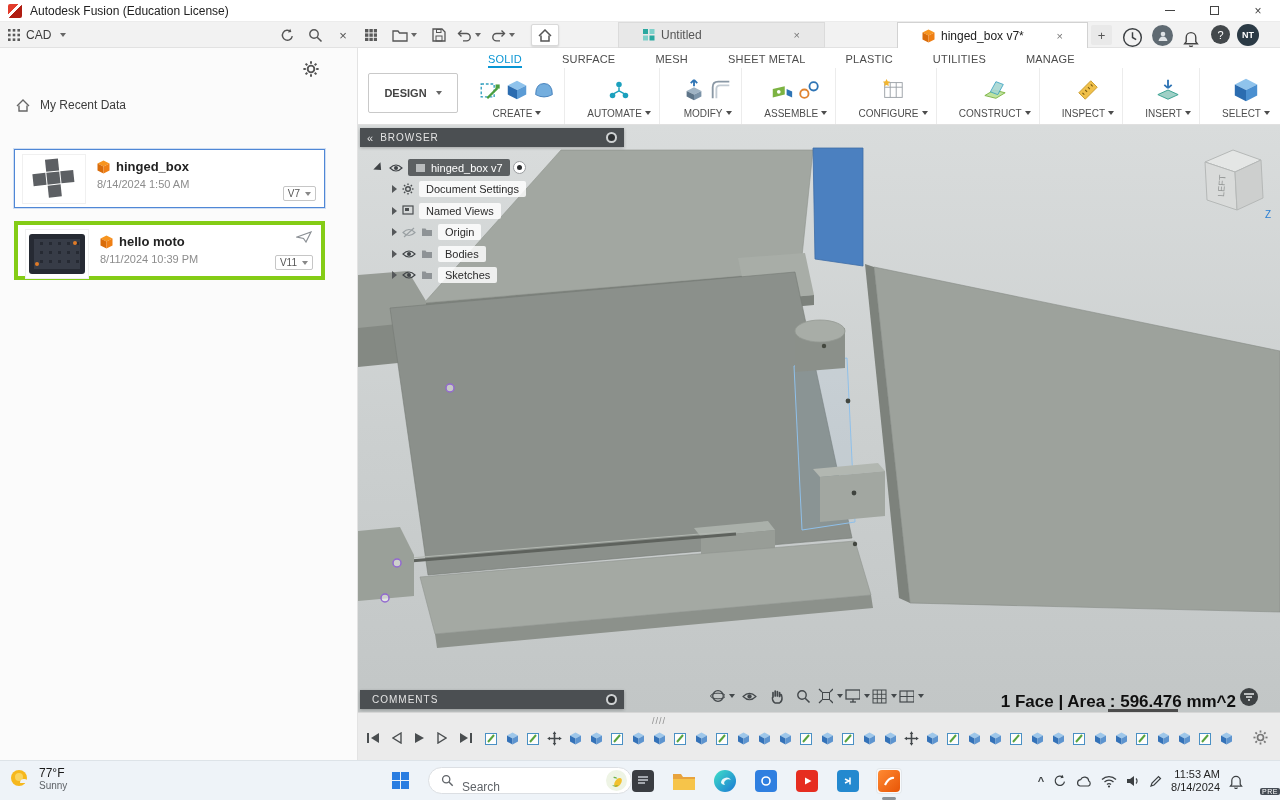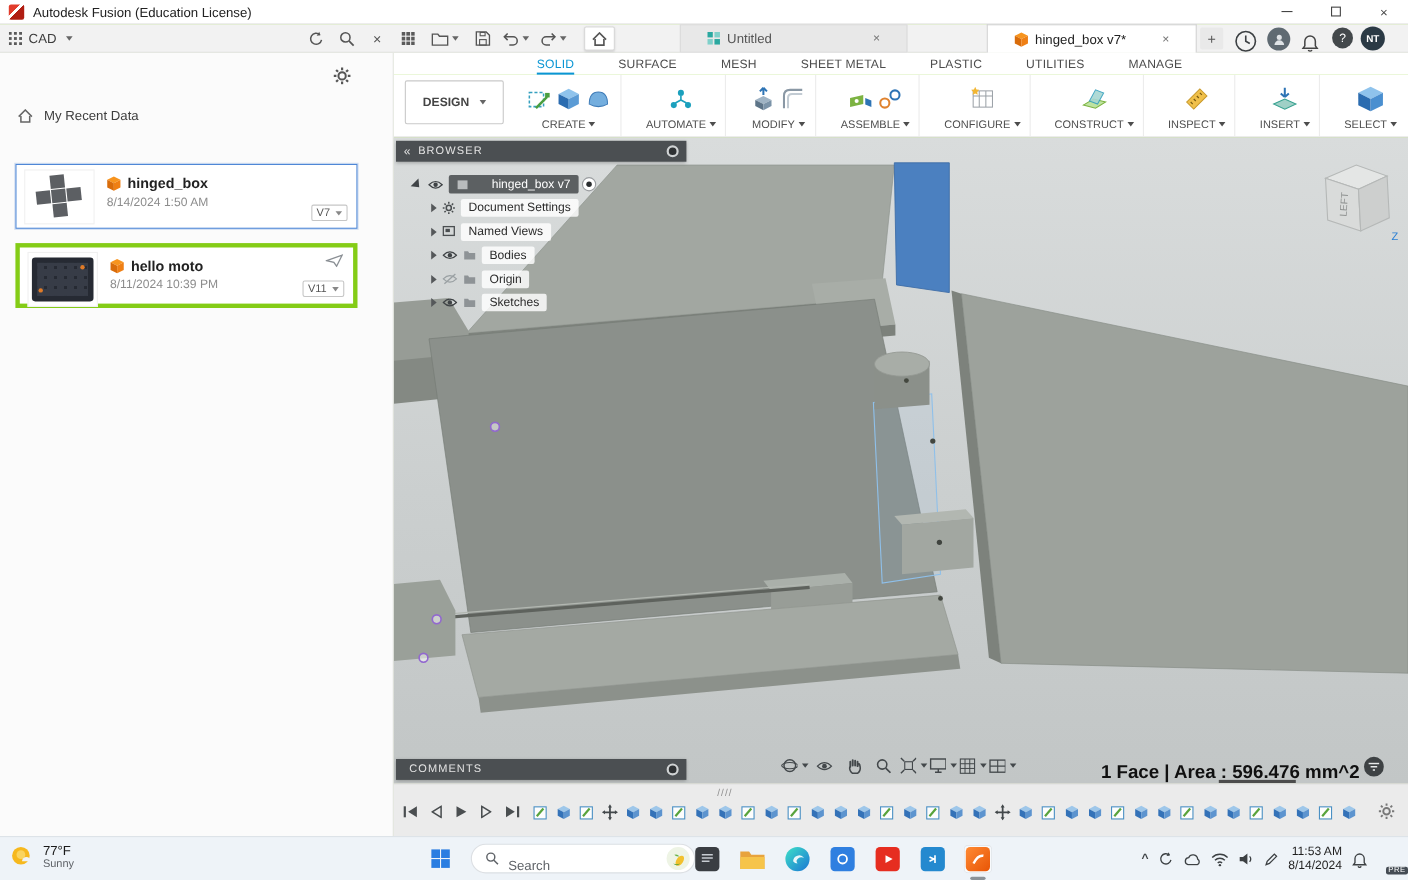--- a/index.html
+++ b/index.html
@@ -98,21 +98,21 @@
   #browser-panel { left:2px; top:3px; width:264px; }
   #comments-panel { left:2px; top:565px; width:264px; }
   .head-dot { margin-left:auto; margin-right:7px; width:11px; height:11px; border-radius:50%;
     border:2px solid #cfd2d3; background:#2e3133; }
   #browser-tree { position:absolute; left:2px; top:32px; width:300px; font-size:11px; color:#2b2b2b; }
   .brow { height:21.5px; display:flex; align-items:center; gap:5px; padding-left:32px; }
   .brow.root { padding-left:14px; }
   .pill { background:rgba(255,255,255,.82); border-radius:2px; height:16px; display:flex;
     align-items:center; padding:0 7px; }
   .rootpill { background:#5c6062; color:#fff; border-radius:2px; height:17px; display:flex;
-    align-items:center; gap:21px; padding:0 7px; }
+    align-items:center; gap:5px; padding:0 7px; }
   .radio-act { width:13px; height:13px; border-radius:50%; background:#fff; border:1px solid #9a9da0;
     display:flex; align-items:center; justify-content:center; margin-left:-2px; }
   .radio-act::after { content:""; width:5px; height:5px; border-radius:50%; background:#2b2e30; }
   .tri-exp { display:inline-block; width:0; height:0; border-left:5px solid transparent;
     border-right:5px solid transparent; border-top:6px solid #3f4346; transform:rotate(-45deg); }
 
   #viewcube { position:absolute; left:835px; top:13px; width:84px; height:84px; }
   #navbar { position:absolute; left:352px; top:561px; display:flex; gap:2px; align-items:center; }
   .navbtn { width:25px; height:20px; display:flex; align-items:center; justify-content:center; gap:1px;
     color:#43484b; }
@@ -704,46 +704,46 @@
             <svg width="12" height="11">
               <rect x="1" y="1" width="10" height="8" fill="none" stroke="#4a4e50" stroke-width="1.2"></rect>
               <rect x="3" y="3" width="4" height="3" fill="#4a4e50"></rect>
             </svg>
           </span>
         <span class="pill">Named Views</span>
       </div>
       <div class="brow">
         <span class="tri-r"></span>
         <span class="ico">
+            <svg width="14" height="11" viewBox="0 0 14 11">
+              <path d="M1 5.5 Q7 -0.5 13 5.5 Q7 11.5 1 5.5 Z" fill="none" stroke="#9aa0a3" stroke-width="1.1"></path>
+              <line x1="2" y1="10" x2="12" y2="1" stroke="#9aa0a3" stroke-width="1.2"></line>
+            </svg>
+          </span>
+        <span class="ico">
+            <svg width="12" height="10">
+              <path d="M1 1.5 H4.5 L5.5 3 H11 V9 H1 Z" fill="#8e9396"></path>
+            </svg>
+          </span>
+        <span class="pill">Origin</span>
+      </div>
+      <div class="brow">
+        <span class="tri-r"></span>
+        <span class="ico">
             <svg width="14" height="10" viewBox="0 0 14 10">
               <path d="M1 5 Q7 -1 13 5 Q7 11 1 5 Z" fill="none" stroke="#3f4346" stroke-width="1.1"></path>
               <circle cx="7" cy="5" r="2" fill="#3f4346"></circle>
             </svg>
           </span>
         <span class="ico">
             <svg width="12" height="10">
               <path d="M1 1.5 H4.5 L5.5 3 H11 V9 H1 Z" fill="#8e9396"></path>
             </svg>
           </span>
         <span class="pill">Bodies</span>
-      </div>
-      <div class="brow">
-        <span class="tri-r"></span>
-        <span class="ico">
-            <svg width="14" height="11" viewBox="0 0 14 11">
-              <path d="M1 5.5 Q7 -0.5 13 5.5 Q7 11.5 1 5.5 Z" fill="none" stroke="#9aa0a3" stroke-width="1.1"></path>
-              <line x1="2" y1="10" x2="12" y2="1" stroke="#9aa0a3" stroke-width="1.2"></line>
-            </svg>
-          </span>
-        <span class="ico">
-            <svg width="12" height="10">
-              <path d="M1 1.5 H4.5 L5.5 3 H11 V9 H1 Z" fill="#8e9396"></path>
-            </svg>
-          </span>
-        <span class="pill">Origin</span>
       </div>
       <div class="brow">
         <span class="tri-r"></span>
         <span class="ico">
             <svg width="14" height="10" viewBox="0 0 14 10">
               <path d="M1 5 Q7 -1 13 5 Q7 11 1 5 Z" fill="none" stroke="#3f4346" stroke-width="1.1"></path>
               <circle cx="7" cy="5" r="2" fill="#3f4346"></circle>
             </svg>
           </span>
         <span class="ico">

